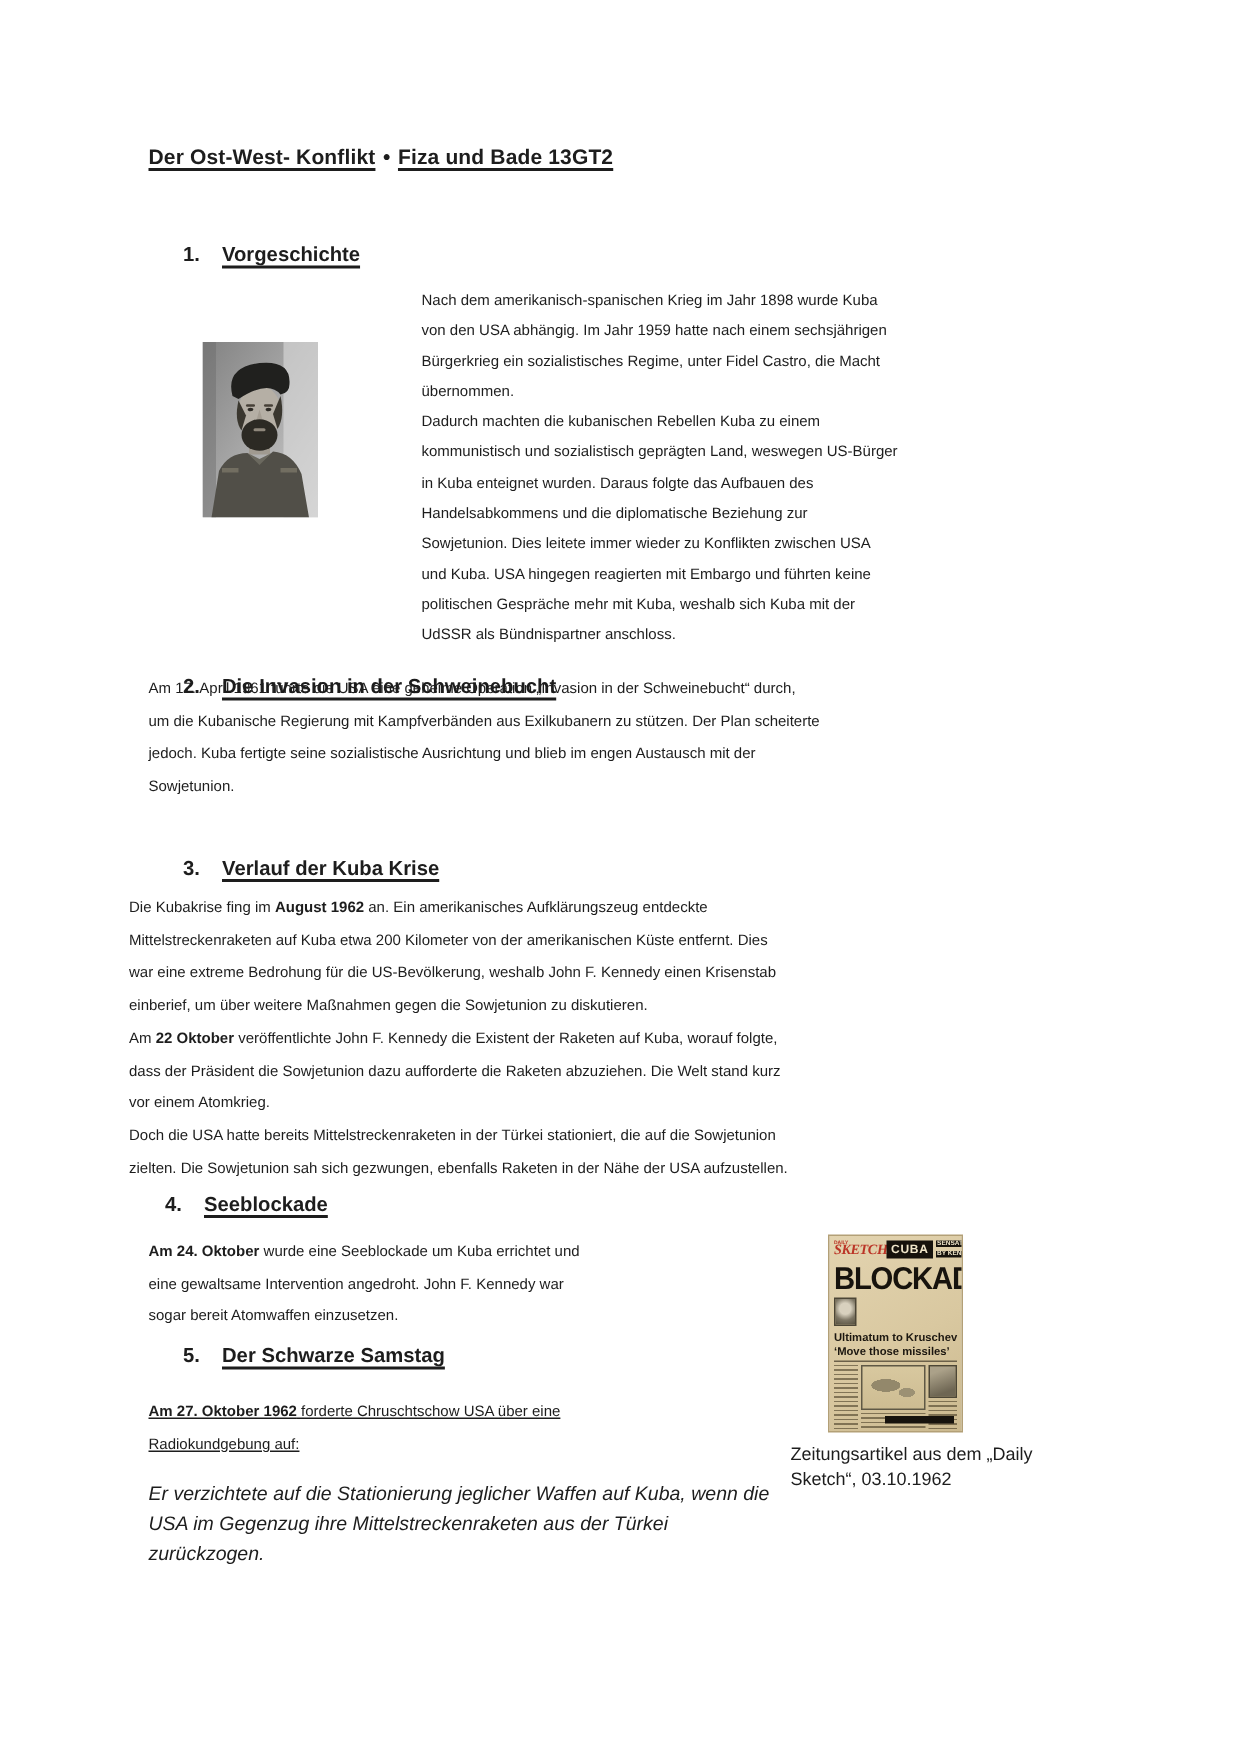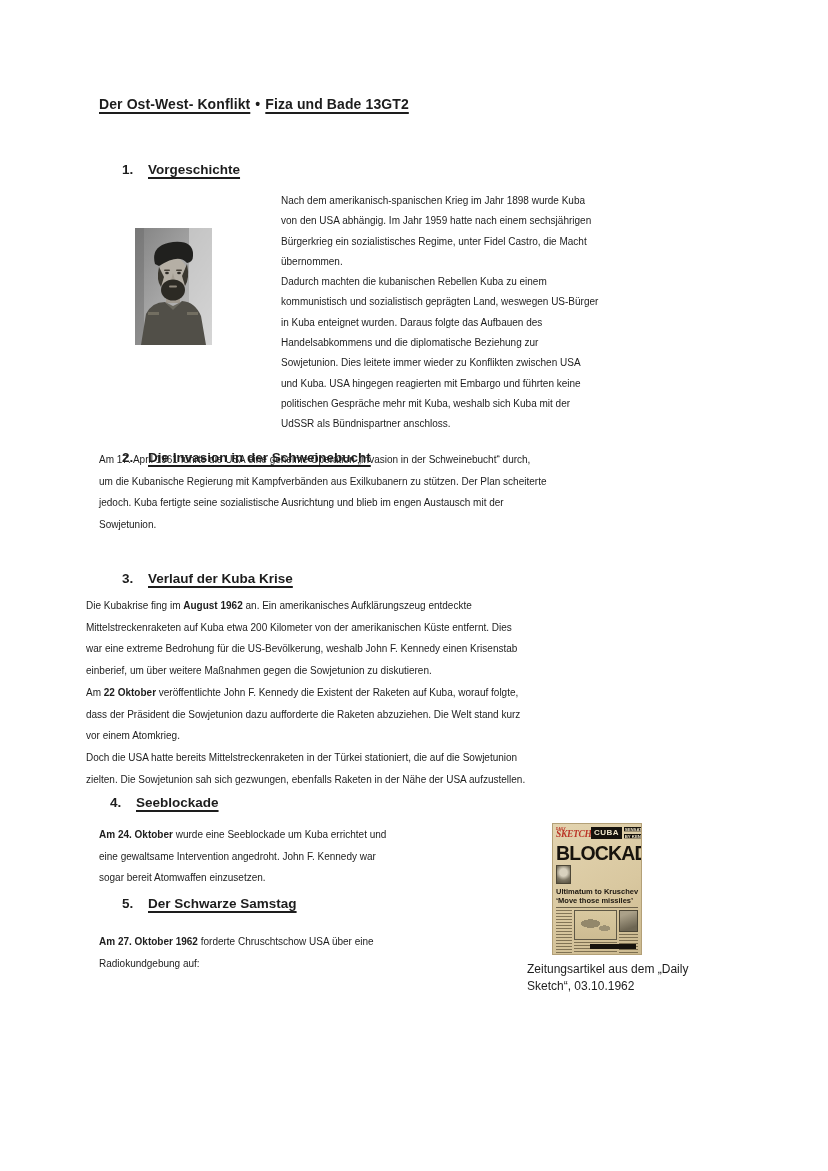--- a/index.html
+++ b/index.html
@@ -18,21 +18,21 @@
   .h1{left:122px;top:162px;}
   .h2{left:122px;top:450px;}
   .h3{left:122px;top:571px;}
   .h4{left:110px;top:795px;}
   .h5{left:122px;top:896px;}
   .para{font-size:10px;line-height:21.7px;white-space:pre-line;}
   .intro{left:281px;top:191px;width:448px;line-height:20.3px;}
   .p2{left:99px;top:449px;width:648px;}
   .p3{left:86px;top:595px;width:648px;}
   .p4{left:99px;top:824px;width:462px;}
-  .p5{left:99px;top:931px;width:462px;}
+  .p5{left:99px;top:931px;width:462px;text-decoration:underline;}
   .quote{left:99px;top:986px;width:488px;font-size:13px;line-height:20px;font-style:italic;white-space:pre-line;}
 
   
   .castro-wrap{left:99px;top:228px;width:148px;margin:0;text-align:center;}
   .castro-wrap svg{display:block;margin:0 auto;}
   .cap1{margin-top:6px;font-size:11.5px;font-weight:bold;line-height:14px;}
   .cap2{font-size:11.5px;line-height:14px;}
 
   
   .news-wrap{left:527px;top:823px;width:212px;margin:0;}
@@ -150,20 +150,23 @@
   </div>
   <div class="abs para p4"><span class="b">Am 24. Oktober</span><span> wurde eine Seeblockade um Kuba errichtet und
 eine gewaltsame Intervention angedroht. John F. Kennedy war
 sogar bereit Atomwaffen einzusetzen.</span></div>
 
   <div class="abs heading h5">
     <span class="hnum">5.</span><span class="u">Der Schwarze Samstag</span>
   </div>
   <div class="abs para p5"><span class="b">Am 27. Oktober 1962</span><span> forderte Chruschtschow USA über eine
 Radiokundgebung auf:</span></div>
+  <div class="abs quote">Er verzichtete auf die Stationierung jeglicher Waffen auf Kuba, wenn die
+USA im Gegenzug ihre Mittelstreckenraketen aus der Türkei
+zurückzogen.</div>
 
   <figure class="abs news-wrap">
     <div class="newspaper">
       <div class="np-top">
         <div class="np-masthead">
           <span class="np-daily">DAILY</span>
           <span class="np-sketch">SKETCH</span>
         </div>
         <div class="np-cuba">CUBA</div>
         <div class="np-kickers">

